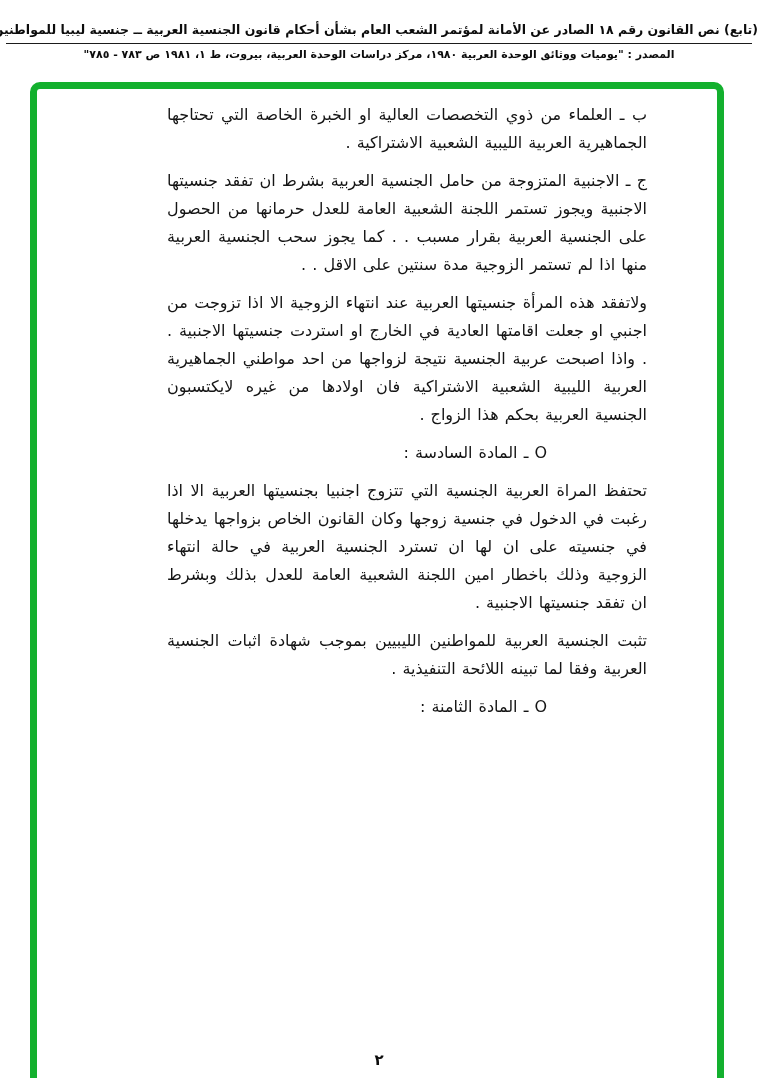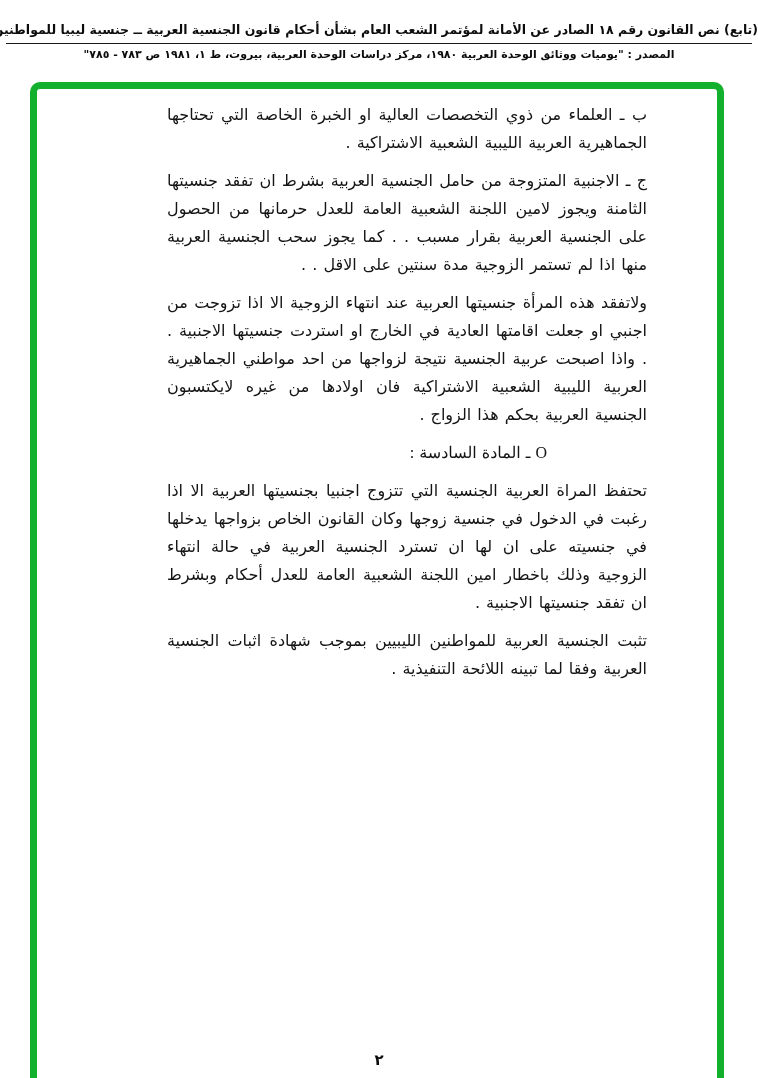--- a/index.html
+++ b/index.html
@@ -48,21 +48,20 @@
     font-size:16px;
     line-height:28px;
     text-align:justify;
     text-align-last:right;
     word-spacing:1px;
     color:var(--ink);
   }
   .frame p.heading {
     padding-right:100px;
     margin:8px 0 10px 0;
-    font-family:Liberation Serif, serif;
   }
   .page-number {
     position:absolute;
     left:0; right:0; top:1051px;
     text-align:center;
     font-size:15px;
     font-weight:bold;
     color:#0c0c0c;
   }
 </style>
@@ -70,20 +69,21 @@
 <body>
 
 <div class="header-title" lang="ar">(تابع) نص القانون رقم ١٨ الصادر عن الأمانة لمؤتمر الشعب العام بشأن أحكام قانون الجنسية العربية ــ جنسية ليبيا للمواطنين العرب</div>
 
 <div class="header-divider"></div>
 
 <div class="header-source" lang="ar">المصدر : "يوميات ووثائق الوحدة العربية ١٩٨٠، مركز دراسات الوحدة العربية، بيروت، ط ١، ١٩٨١ ص ٧٨٣ - ٧٨٥"</div>
 
 <div class="frame">
   <p lang="ar">ب ـ العلماء من ذوي التخصصات العالية او الخبرة الخاصة التي تحتاجها الجماهيرية العربية الليبية الشعبية الاشتراكية .</p>
-  <p lang="ar">ج ـ الاجنبية المتزوجة من حامل الجنسية العربية بشرط ان تفقد جنسيتها الثامنة ويجوز لامين اللجنة الشعبية العامة للعدل حرمانها من الحصول على الجنسية العربية بقرار مسبب . . كما يجوز سحب الجنسية العربية منها اذا لم تستمر الزوجية مدة سنتين على الاقل . .</p>
+  <p lang="ar">ج ـ الاجنبية المتزوجة من حامل الجنسية العربية بشرط ان تفقد جنسيتها الاجنبية ويجوز تستمر اللجنة الشعبية العامة للعدل حرمانها من الحصول على الجنسية العربية بقرار مسبب . . كما يجوز سحب الجنسية العربية منها اذا لم تستمر الزوجية مدة سنتين على الاقل . .</p>
   <p lang="ar">ولاتفقد هذه المرأة جنسيتها العربية عند انتهاء الزوجية الا اذا تزوجت من اجنبي او جعلت اقامتها العادية في الخارج او استردت جنسيتها الاجنبية . . واذا اصبحت عربية الجنسية نتيجة لزواجها من احد مواطني الجماهيرية العربية الليبية الشعبية الاشتراكية فان اولادها من غيره لايكتسبون الجنسية العربية بحكم هذا الزواج .</p>
   <p lang="ar" class="heading">O ـ المادة السادسة :</p>
-  <p lang="ar">تحتفظ المراة العربية الجنسية التي تتزوج اجنبيا بجنسيتها العربية الا اذا رغبت في الدخول في جنسية زوجها وكان القانون الخاص بزواجها يدخلها في جنسيته على ان لها ان تسترد الجنسية العربية في حالة انتهاء الزوجية وذلك باخطار امين اللجنة الشعبية العامة للعدل أحكام وبشرط ان تفقد جنسيتها الاجنبية .</p>
+  <p lang="ar">تحتفظ المراة العربية الجنسية التي تتزوج اجنبيا بجنسيتها العربية الا اذا رغبت في الدخول في جنسية زوجها وكان القانون الخاص بزواجها يدخلها في جنسيته على ان لها ان تسترد الجنسية العربية في حالة انتهاء الزوجية وذلك باخطار امين اللجنة الشعبية العامة للعدل بذلك وبشرط ان تفقد جنسيتها الاجنبية .</p>
   <p lang="ar">تثبت الجنسية العربية للمواطنين الليبيين بموجب شهادة اثبات الجنسية العربية وفقا لما تبينه اللائحة التنفيذية .</p>
+  <p lang="ar" class="heading">O ـ المادة الثامنة :</p>
 </div>
 
 <div class="page-number" lang="ar">٢</div>
 
 </body></html>

